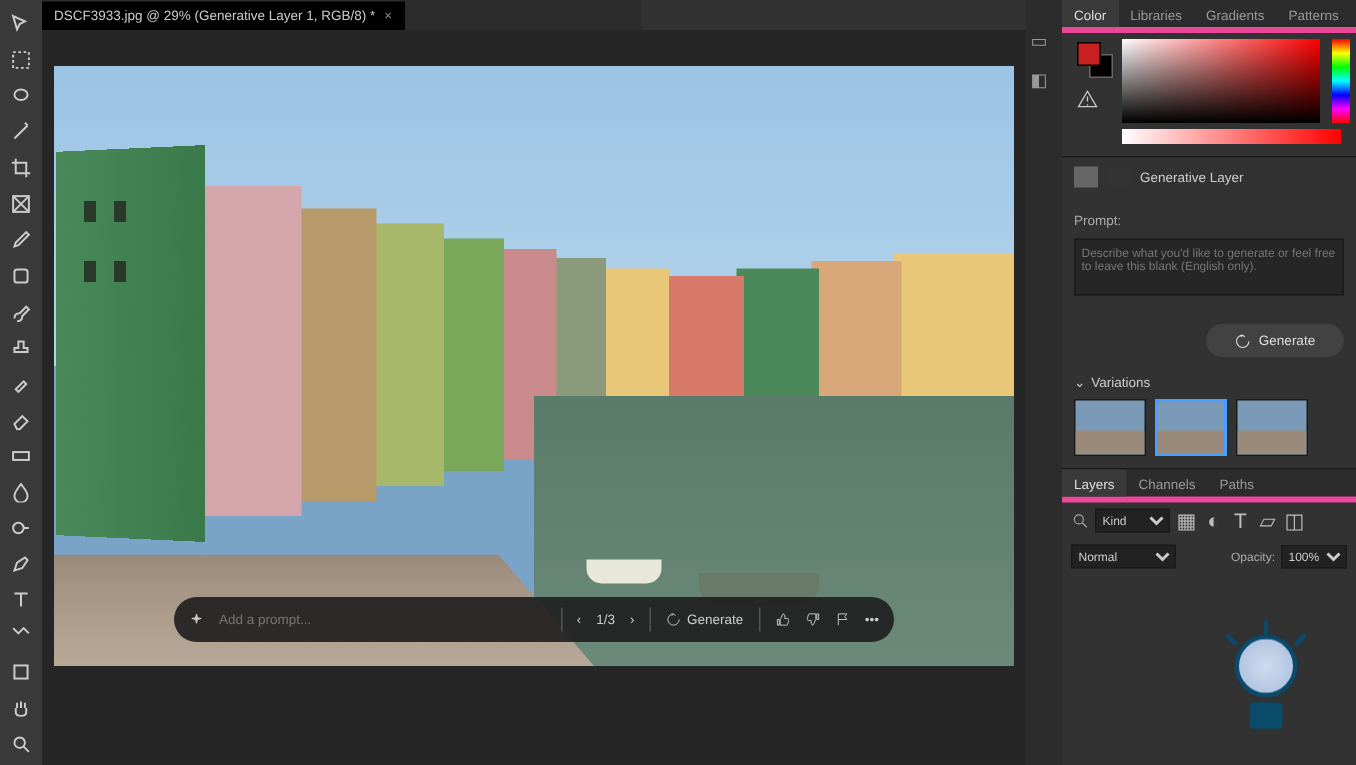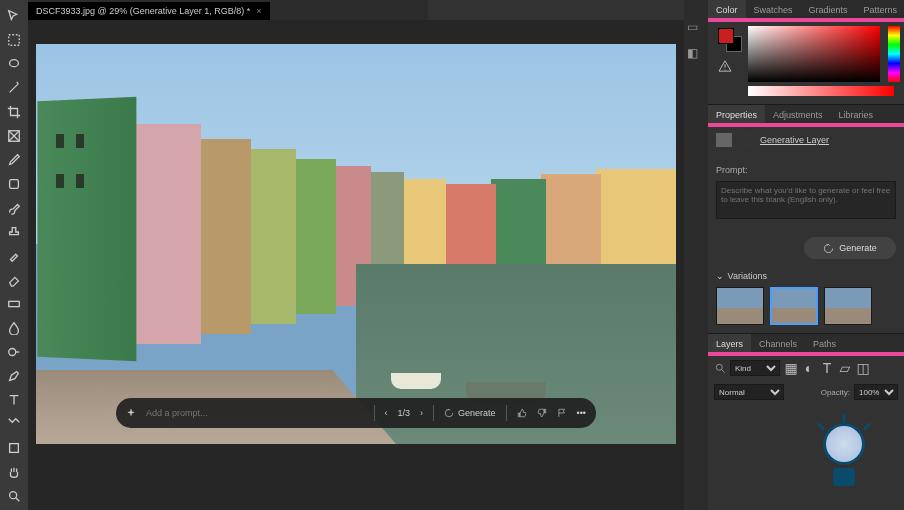--- a/index.html
+++ b/index.html
@@ -63,21 +63,21 @@
 .swatch-fg { width: 16px; height: 16px; background: #c82020; border: 1px solid #000; position: absolute; }
 .swatch-bg { width: 16px; height: 16px; background: #000; border: 1px solid #666; position: absolute; left: 8px; top: 8px; }
 .warn1 { position: absolute; left: 10px; top: 60px; width: 14px; height: 12px; }
 .color-field { position: absolute; left: 40px; top: 26px; width: 132px; height: 56px; background: linear-gradient(to right, #fff, #ff0000), linear-gradient(to top, #000, transparent); background-blend-mode: multiply; }
 .hue-slider { position: absolute; right: 4px; top: 26px; width: 12px; height: 56px; background: linear-gradient(#f00,#ff0,#0f0,#0ff,#00f,#f0f,#f00); }
 .grad-strip { position: absolute; left: 40px; top: 86px; width: 146px; height: 10px; background: linear-gradient(to right, #fff, #f00); }
 
 .props-panel { border-top: 1px solid #1a1a1a; }
 .layer-info { display: flex; align-items: center; gap: 6px; padding: 6px 8px; }
 .layer-info .thumb { width: 16px; height: 14px; background: #666; }
-.layer-info span { font-size: 9px; color: #ccc; text-decoration: underline; }
+.layer-info span { font-size: 9px; color: #ccc; }
 .prompt-section { padding: 6px 8px; }
 .prompt-section label { font-size: 9px; color: #aaa; text-align: center; }
 .prompt-text { margin-top: 4px; width: 100%; height: 38px; background: #262626; border: 1px solid #1a1a1a; color: #777; font-size: 8px; padding: 4px; resize: none; }
 .gen-btn { margin: 8px 8px 8px auto; display: flex; align-items: center; justify-content: center; gap: 5px; width: 92px; height: 22px; background: #424242; border-radius: 12px; font-size: 9px; color: #ddd; cursor: pointer; }
 .variations { padding: 4px 8px 8px; }
 .variations .var-label { display: flex; align-items: center; gap: 4px; font-size: 9px; color: #ccc; margin-bottom: 6px; }
 .var-thumbs { display: flex; gap: 6px; }
 .var-thumb { width: 48px; height: 38px; background: #7a9ab8; border: 1px solid #1a1a1a; position: relative; overflow: hidden; }
 .var-thumb.sel { border: 2px solid #4a9eff; }
 .var-thumb::after { content:''; position:absolute; left:0; bottom:0; width:100%; height:45%; background:#9a8a7a; }
@@ -278,43 +278,38 @@
 <div class="mini-strip">
   <div class="icon">▭</div>
   <div class="icon">◧</div>
 </div>
 
 <div class="right-panel">
 
   <div class="color-panel">
     <div class="panel-tabs">
       <div class="panel-tab active">Color</div>
-      <div class="panel-tab">Swatches</div>
+      <div class="panel-tab">Libraries</div>
       <div class="panel-tab">Gradients</div>
       <div class="panel-tab">Patterns</div>
     </div>
     <div class="fg-bg">
       <div class="swatch-bg"></div>
       <div class="swatch-fg"></div>
     </div>
     <svg class="warn1" viewBox="0 0 16 14">
         <path d="M8 1l7 12H1z" fill="none" stroke="#ccc"></path>
         <path d="M8 5v4M8 11v1" stroke="#ccc"></path>
       </svg>
     <div class="color-field"></div>
     <div class="hue-slider"></div>
     <div class="grad-strip"></div>
   </div>
 
   <div class="props-panel">
-    <div class="panel-tabs">
-      <div class="panel-tab active">Properties</div>
-      <div class="panel-tab">Adjustments</div>
-      <div class="panel-tab">Libraries</div>
-    </div>
     <div class="layer-info">
       <div class="thumb"></div>
       <div class="thumb" style="background:#333"></div>
       <span>Generative Layer</span>
     </div>
     <div class="prompt-section">
       <label>Prompt:</label>
       <textarea class="prompt-text" placeholder="Describe what you'd like to generate or feel free to leave this blank (English only)." style=""></textarea>
     </div>
     <div class="gen-btn">

